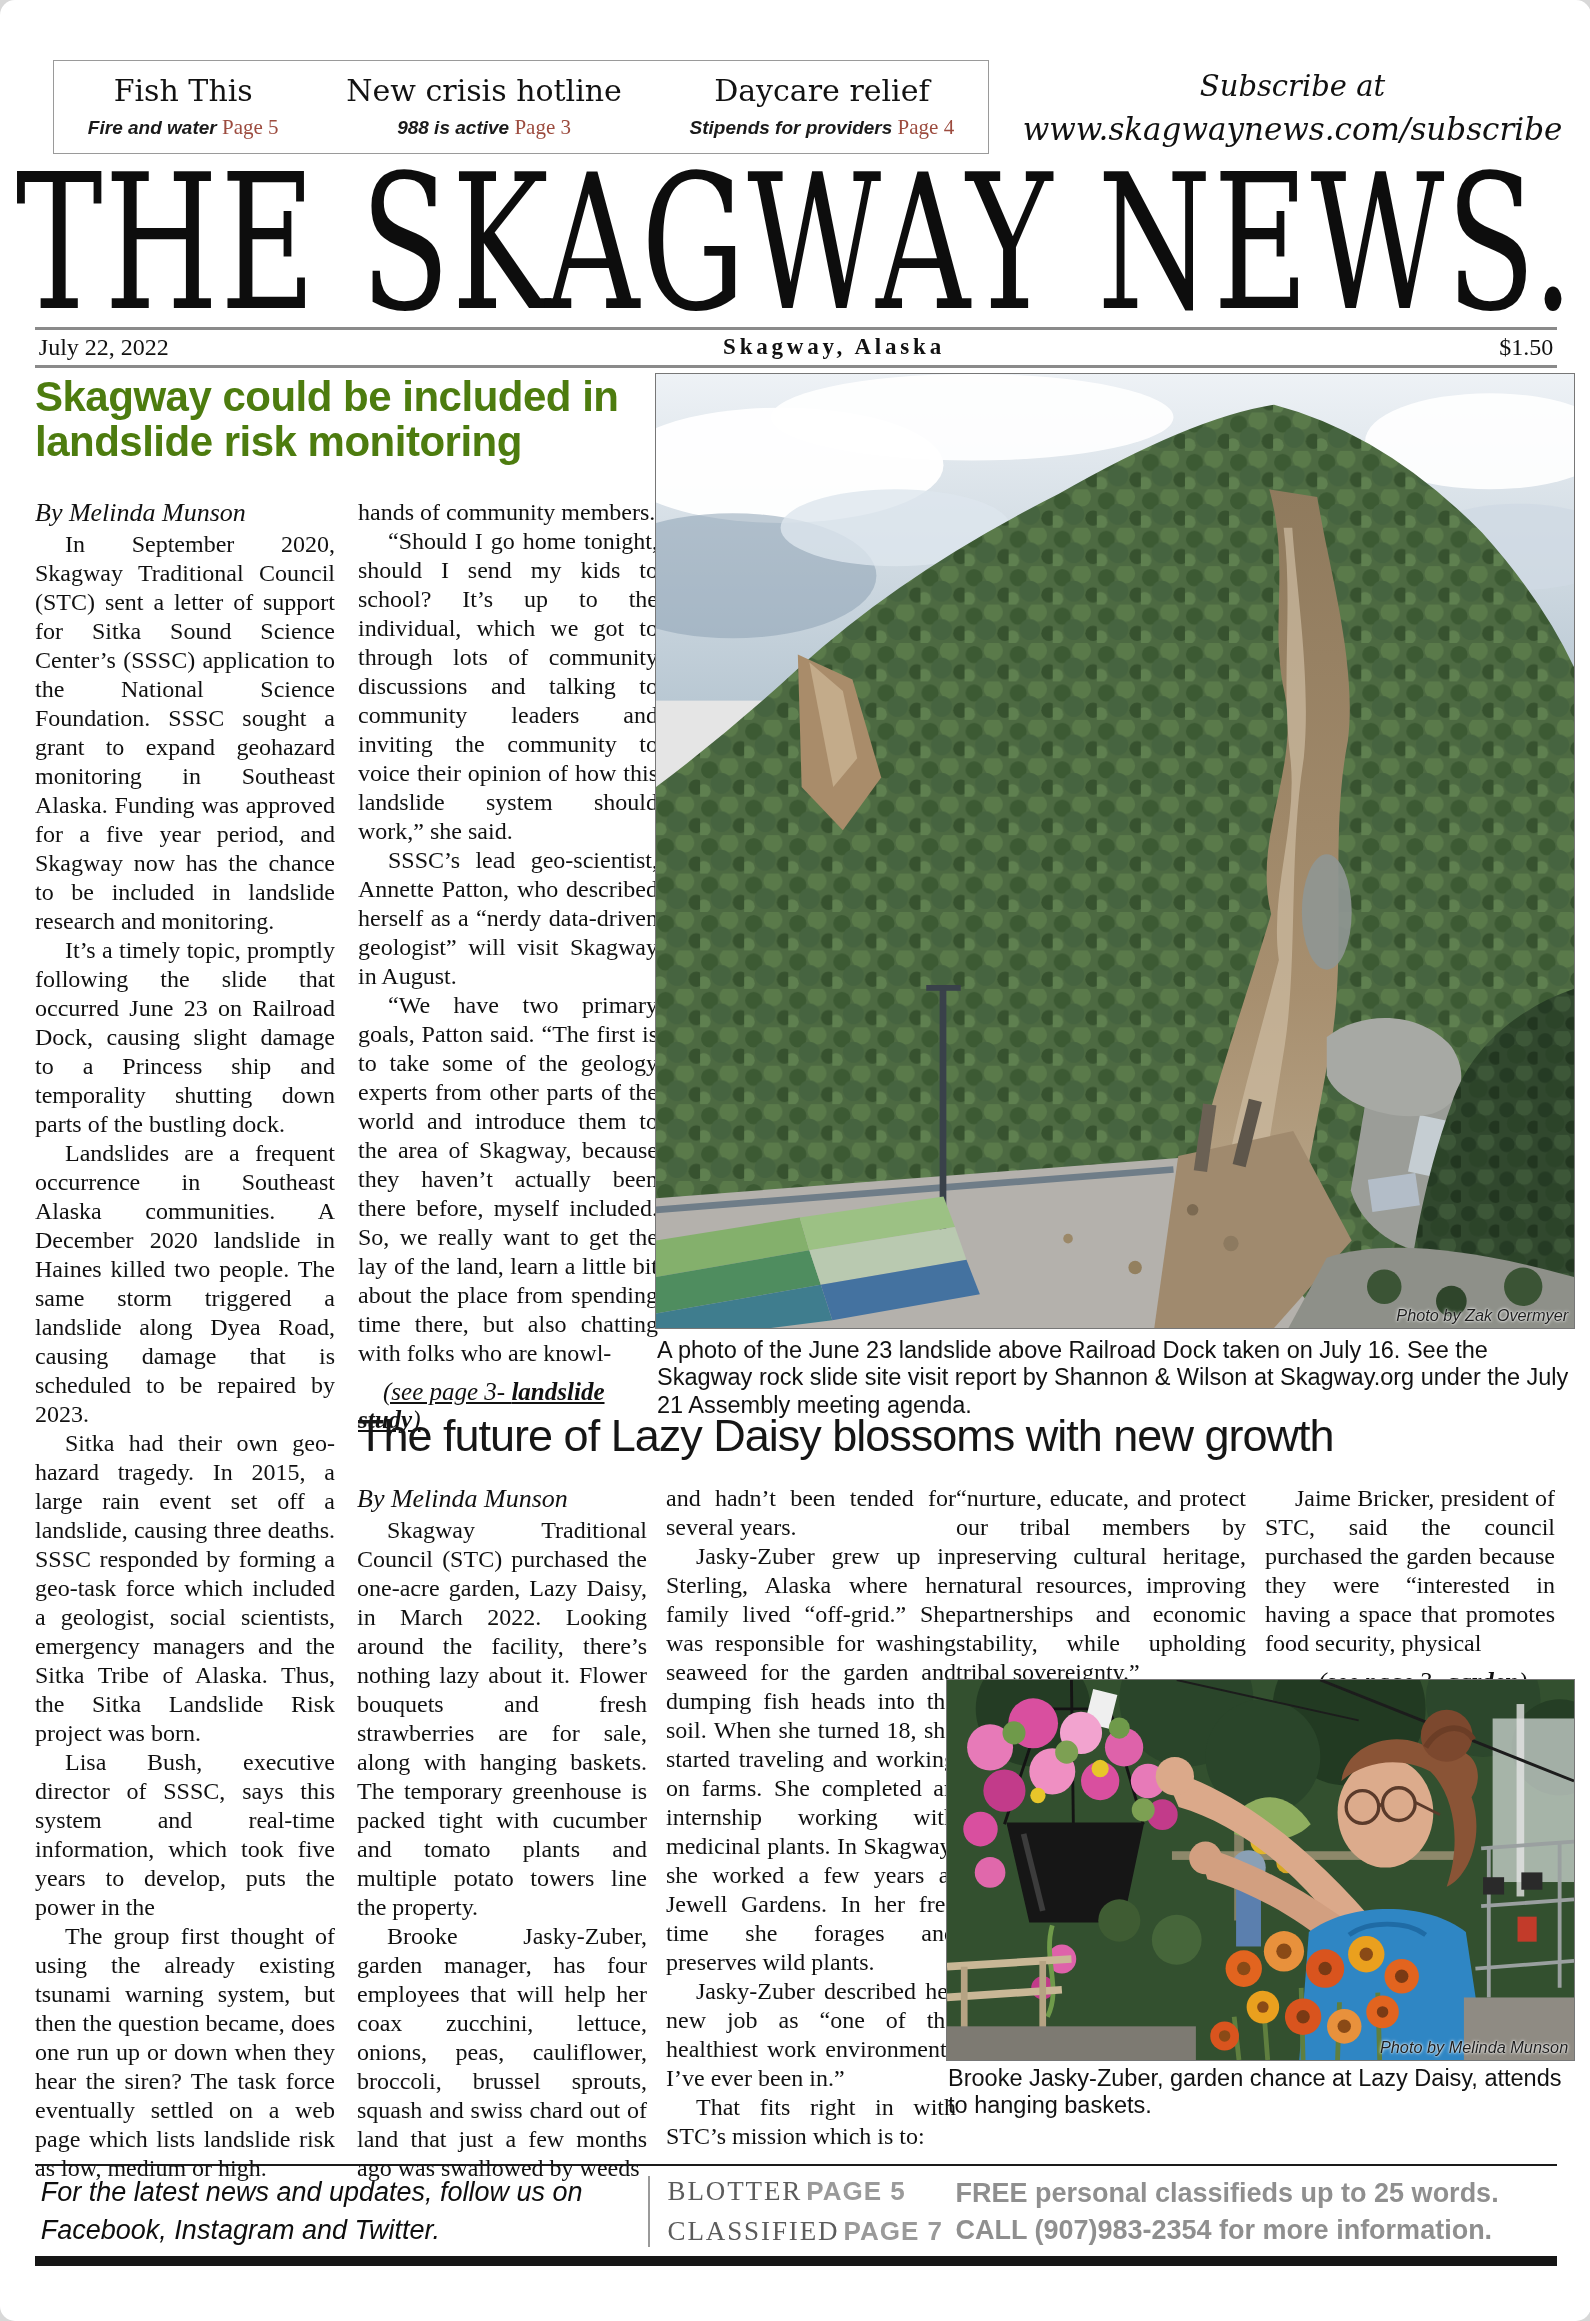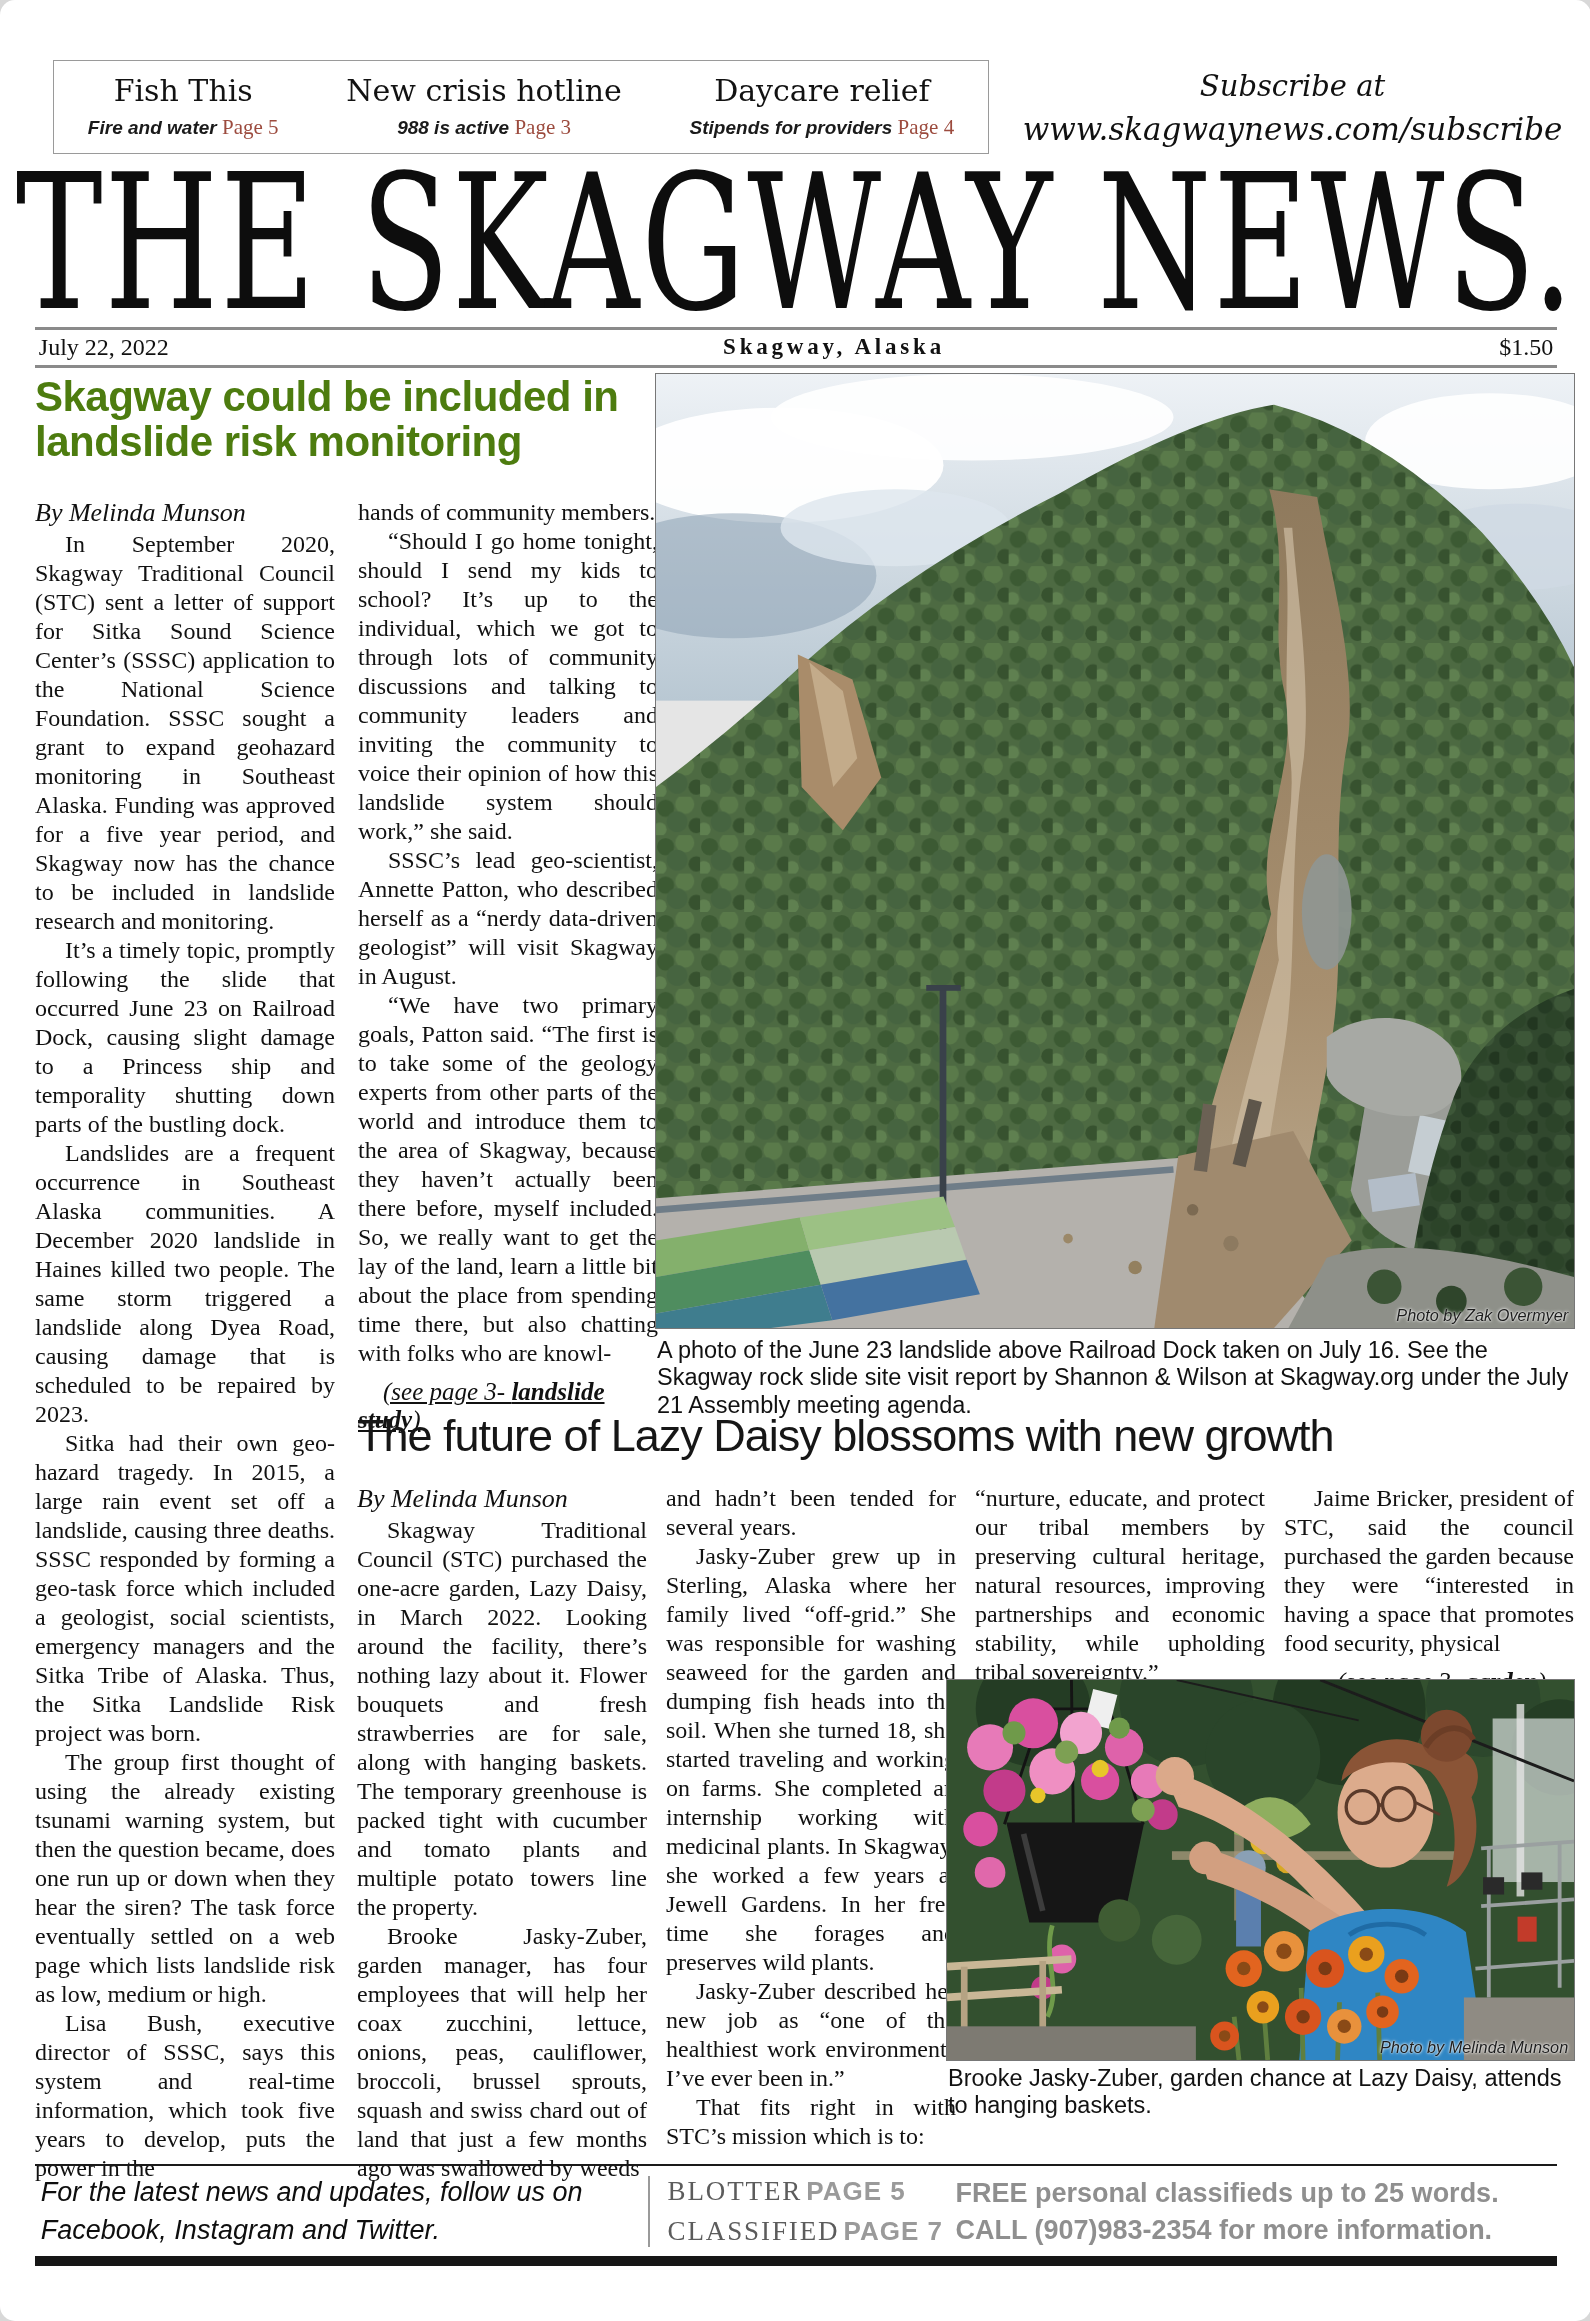--- a/index.html
+++ b/index.html
@@ -103,22 +103,22 @@
 
   <div class="headline1">Skagway could be included in landslide risk monitoring</div>
 
   <div class="cols" style="left:35px;top:498px;width:623px;">
     <div class="col" style="width:300px;margin-right:23px;">
       <p class="byline">By Melinda Munson</p>
       <p class="body">In September 2020, Skagway Traditional Council (STC) sent a letter of support for Sitka Sound Science Center’s (SSSC) application to the National Science Foundation. SSSC sought a grant to expand geohazard monitoring in Southeast Alaska. Funding was approved for a five year period, and Skagway now has the chance to be included in landslide research and monitoring.</p>
       <p class="body">It’s a timely topic, promptly following the slide that occurred June 23 on Railroad Dock, causing slight damage to a Princess ship and temporality shutting down parts of the bustling dock.</p>
       <p class="body">Landslides are a frequent occurrence in Southeast Alaska communities. A December 2020 landslide in Haines killed two people. The same storm triggered a landslide along Dyea Road, causing damage that is scheduled to be repaired by 2023.</p>
       <p class="body">Sitka had their own geo-hazard tragedy. In 2015, a large rain event set off a landslide, causing three deaths. SSSC responded by forming a geo-task force which included a geologist, social scientists, emergency managers and the Sitka Tribe of Alaska. Thus, the Sitka Landslide Risk project was born.</p>
+      <p class="body">Lisa Bush, executive director of SSSC, says this system and real-time information, which took five years to develop, puts the power in the</p>
       <p class="body">The group first thought of using the already existing tsunami warning system, but then the question became, does one run up or down when they hear the siren? The task force eventually settled on a web page which lists landslide risk as low, medium or high.</p>
-      <p class="body">Lisa Bush, executive director of SSSC, says this system and real-time information, which took five years to develop, puts the power in the</p>
     </div>
     <div class="col" style="width:300px;">
       <p class="body noindent">hands of community members.</p>
       <p class="body">“Should I go home tonight, should I send my kids to school? It’s up to the individual, which we got to through lots of community discussions and talking to community leaders and inviting the community to voice their opinion of how this landslide system should work,” she said.</p>
       <p class="body">SSSC’s lead geo-scientist, Annette Patton, who described herself as a “nerdy data-driven geologist” will visit Skagway in August.</p>
       <p class="body">“We have two primary goals, Patton said. “The first is to take some of the geology experts from other parts of the world and introduce them to the area of Skagway, because they haven’t actually been there before, myself included. So, we really want to get the lay of the land, learn a little bit about the place from spending time there, but also chatting with folks who are knowl-</p>
       <p class="jump"><span>(see page  3- </span><b>landslide study</b><span>)</span></p>
     </div>
   </div>
 
@@ -195,21 +195,21 @@
   <div class="caption" style="left:657px;top:1337px;width:915px;">A photo of the June 23 landslide above Railroad Dock taken on July 16. See the Skagway rock slide site visit report by Shannon &amp; Wilson at Skagway.org under the July 21 Assembly meeting agenda.</div>
 
   <div class="headline2">The future of Lazy Daisy blossoms with new growth</div>
 
   <div class="cols" style="left:357px;top:1484px;width:1218px;">
     <div class="col" style="width:290px;margin-right:19px;">
       <p class="byline">By Melinda Munson</p>
       <p class="body">Skagway Traditional Council (STC) purchased the one-acre garden, Lazy Daisy, in March 2022. Looking around the facility, there’s nothing lazy about it. Flower bouquets and fresh strawberries are for sale, along with hanging baskets. The temporary greenhouse is packed tight with cucumber and tomato plants and multiple potato towers line the property.</p>
       <p class="body">Brooke Jasky-Zuber, garden manager, has four employees that will help her coax zucchini, lettuce, onions, peas, cauliflower, broccoli, brussel sprouts, squash and swiss chard out of land that just a few months ago was swallowed by weeds</p>
     </div>
-    <div class="col" style="width:290px;margin-right:19px;">
+    <div class="col" style="width:290px;">
       <p class="body noindent">and hadn’t been tended for several years.</p>
       <p class="body">Jasky-Zuber grew up in Sterling, Alaska where her family lived “off-grid.” She was responsible for washing seaweed for the garden and dumping fish heads into the soil. When she turned 18, she started traveling and working on farms. She completed an internship working with medicinal plants. In Skagway, she worked a few years at Jewell Gardens. In her free time she forages and preserves wild plants.</p>
       <p class="body">Jasky-Zuber described her new job as “one of the healthiest work environments I’ve ever been in.”</p>
       <p class="body">That fits right in with STC’s mission which is to:</p>
     </div>
     <div class="col" style="width:290px;margin-right:19px;">
       <p class="body noindent">“nurture, educate, and protect our tribal members by preserving cultural heritage, natural resources, improving partnerships and economic stability, while upholding tribal sovereignty.”</p>
     </div>
     <div class="col" style="width:290px;">
       <p class="body">Jaime Bricker, president of STC, said the council purchased the garden because they were “interested in having a space that promotes food security, physical</p>

